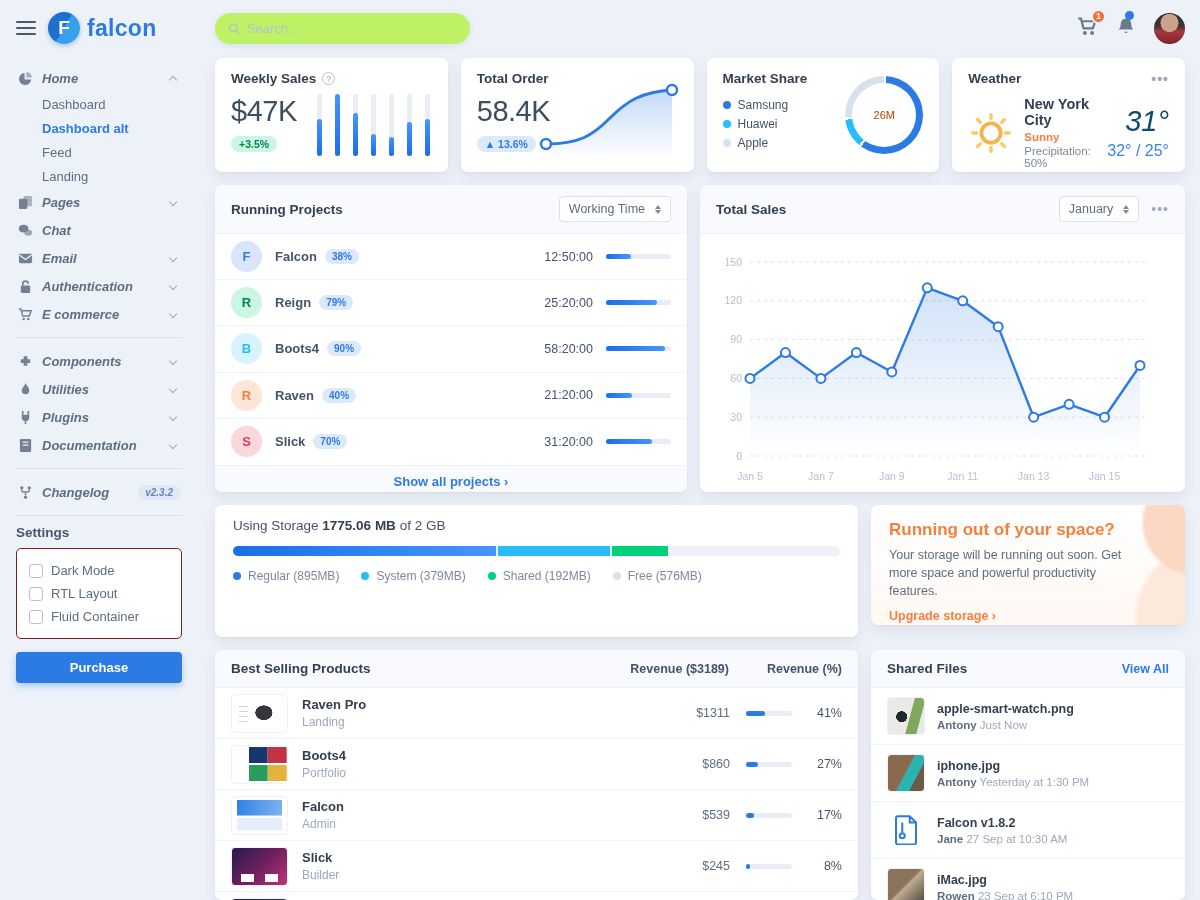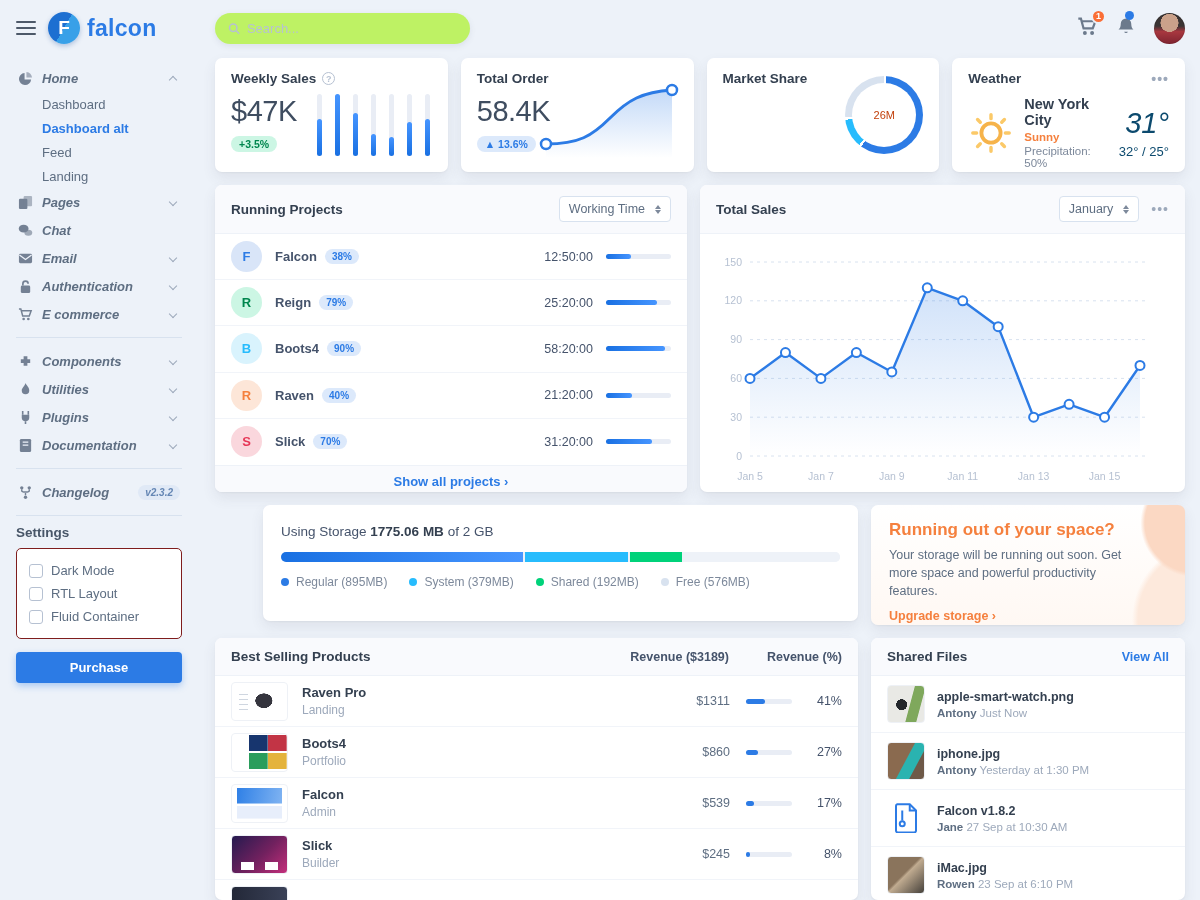--- a/index.html
+++ b/index.html
@@ -66,21 +66,21 @@
   .donut-hole { width:64px; height:64px; background:#fff; border-radius:50%; display:flex; align-items:center; justify-content:center; font-size:11px; color:#c2410c; }
   .legend { margin-top:9px; }
   .legend div { display:flex; align-items:center; gap:7px; font-size:12px; color:#475569; padding:2.5px 0; }
   .dot { width:8px; height:8px; border-radius:50%; flex:none; }
   .dots-menu { color:#9da9bb; font-size:14px; letter-spacing:1px; cursor:pointer; line-height:8px; }
   .weather-body { display:flex; align-items:center; gap:10px; margin-top:10px; }
   .w-city { font-size:14.5px; font-weight:bold; }
   .w-cond { font-size:11.5px; color:#f5803e; font-weight:600; margin-top:3px; }
   .w-prec { font-size:11.5px; color:#7d899b; margin-top:2px; }
   .w-temp { font-size:29px; color:#0c4a6e; text-align:right;font-style:italic; }
-  .w-range { font-size:13px; color:#0c4a6e; text-align:right; margin-top:4px; }
+  .w-range { font-size:16px; color:#3b82f6; text-align:right; margin-top:4px; }
 
   
   .r2 { margin-top:13px; }
   .projects-card { width:472px; flex:none; height:307px; display:flex; flex-direction:column; }
   .select-ctl { background:#fff; border:1px solid #d8e2ef; border-radius:4px; font-size:12.5px; color:#5e6e82; padding:5px 9px; display:flex; align-items:center; gap:10px; cursor:pointer; }
   .updn { display:flex; flex-direction:column; gap:1px; }
   .updn i { width:0; height:0; border-left:3.5px solid transparent; border-right:3.5px solid transparent; display:block; }
   .updn i.u { border-bottom:4px solid #7d899b; }
   .updn i.d { border-top:4px solid #7d899b; }
   .proj-rows { flex:1; }
@@ -91,21 +91,21 @@
   .ptime { margin-left:auto; font-size:12.5px; color:#45536b; width:62px; text-align:right; }
   .pbar { width:65px; height:5px; background:#e9edf5; border-radius:3px; margin-left:13px; position:relative; }
   .pbar i { position:absolute; left:0; top:0; height:100%; background:linear-gradient(90deg,#1970e2,#4695ff); border-radius:3px; display:block; }
   .card-f { background:#f9fafd; text-align:center; padding:8px 0; font-size:13px; font-weight:600; color:#2c7be5; cursor:pointer; border-top:1px solid #eef2f8; }
   .sales-card { flex:1; height:307px; display:flex; flex-direction:column; }
   .sales-hr { display:flex; align-items:center; gap:12px; }
   .chart-area { flex:1; padding:6px 8px 0 12px; }
 
   
   .r3 { margin-top:13px; }
-  .storage-card { flex:1; height:116px; padding:19px 18px;margin-left:48px; }
+  .storage-card { flex:1; height:132px; padding:13px 18px; }
   .storage-title { font-size:13.5px; color:#45536b; }
   .storage-title b { color:#344050; }
   .stack { display:flex; height:10px; margin-top:13px; border-radius:5px; overflow:hidden; background:#eef2f8; }
   .stack i { display:block; height:100%; margin-right:2px; }
   .stack i:last-child { margin-right:0; }
   .legend-h { display:flex; gap:22px; margin-top:13px; }
   .legend-h div { display:flex; align-items:center; gap:7px; font-size:12px; color:#7d899b; }
   .space-card { width:314px; flex:none; height:120px; padding:15px 18px;
      background:radial-gradient(90px 90px at 103% 15%,#fbd8c3 0 55%,transparent 60%),
                 radial-gradient(120px 120px at 108% 95%,#fde9dc 0 60%,transparent 65%),
@@ -366,20 +366,34 @@
         <path d="M12 66 C 45 66, 58 58, 76 40 C 94 22, 108 14, 138 12" fill="none" stroke="#2c7be5" stroke-width="3" stroke-linecap="round"></path>
         <circle cx="12" cy="66" r="5" fill="#fff" stroke="#2c7be5" stroke-width="2.5"></circle>
         <circle cx="138" cy="12" r="5" fill="#fff" stroke="#2c7be5" stroke-width="2.5"></circle>
       </svg>
     </div>
 
     <div class="card">
       <div class="kpi-title">
           <span>Market Share</span>
         </div>
+      <div class="legend">
+        <div>
+            <span class="dot" style="background: rgb(44, 123, 229);"></span>
+            <span>Samsung</span>
+          </div>
+        <div>
+            <span class="dot" style="background: rgb(39, 188, 253);"></span>
+            <span>Huawei</span>
+          </div>
+        <div>
+            <span class="dot" style="background: rgb(216, 226, 239);"></span>
+            <span>Apple</span>
+          </div>
+      </div>
       <div class="donut-wrap" style="background: conic-gradient(rgb(255, 255, 255) 0%, rgb(255, 255, 255) 1%, rgb(44, 123, 229) 1%, rgb(44, 123, 229) 60%, rgb(255, 255, 255) 60%, rgb(255, 255, 255) 61%, rgb(39, 188, 253) 61%, rgb(39, 188, 253) 73%, rgb(255, 255, 255) 73%, rgb(255, 255, 255) 74%, rgb(216, 226, 239) 74%, rgb(216, 226, 239) 100%);">
         <div class="donut-hole">26M</div>
       </div>
     </div>
 
     <div class="card">
       <div class="kpi-title" style="justify-content:space-between;display:flex;">
         <span>Weather</span>
         <span class="dots-menu">•••</span>
       </div>

